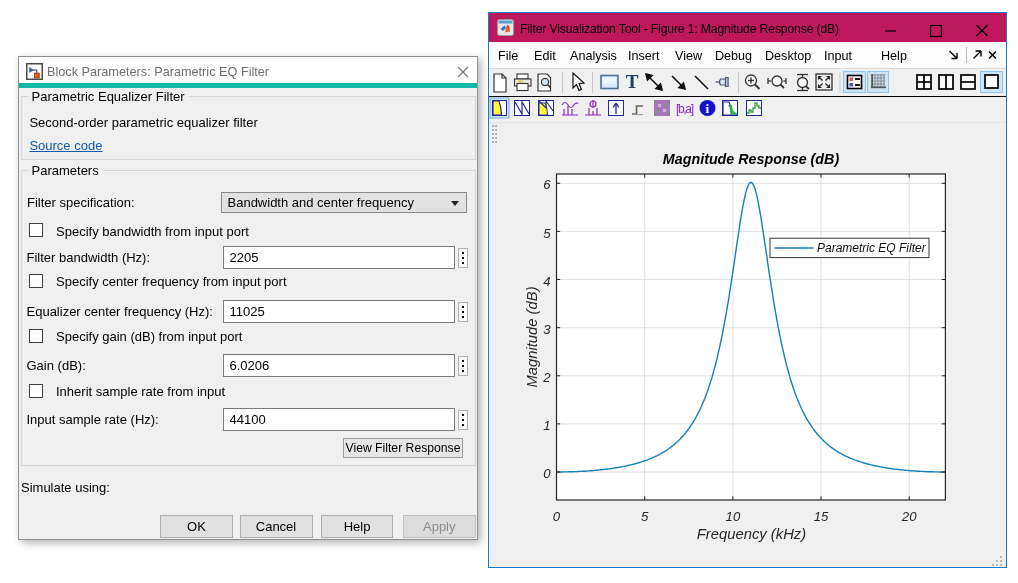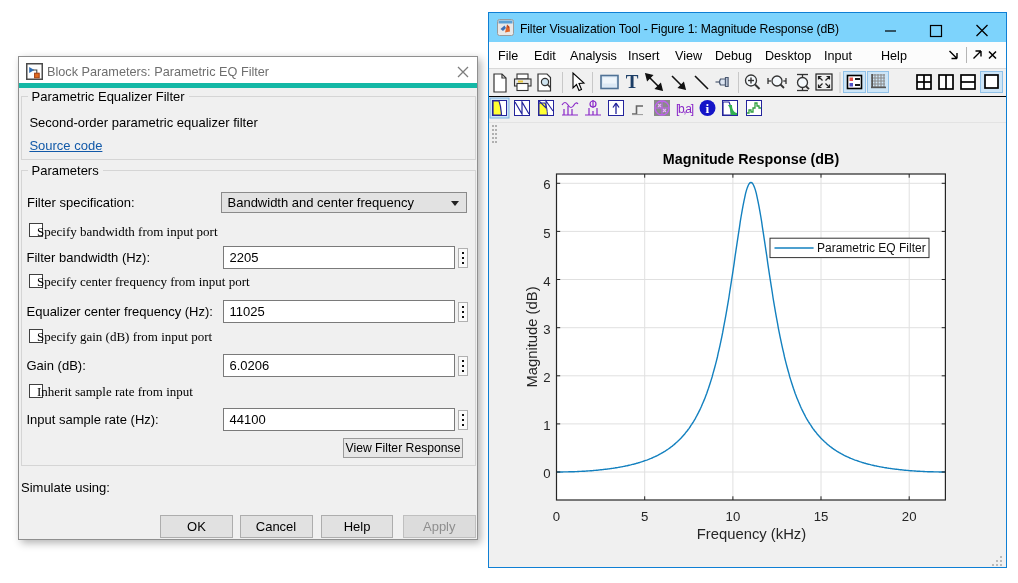--- a/index.html
+++ b/index.html
@@ -1,42 +1,42 @@
 <!DOCTYPE html>
 <html><head><meta charset="utf-8">
 <style>
 *{margin:0;padding:0;box-sizing:border-box;}
 html,body{width:1018px;height:583px;background:#fff;overflow:hidden;
 font-family:"Liberation Sans",sans-serif;}
 .abs{position:absolute;}
 
 #rwin{position:absolute;left:488px;top:12px;width:519px;height:556px;
 border:1px solid #0f7fd4;background:#f0f0f0;}
-#rtitle{position:absolute;left:0;top:0;width:100%;height:29px;background:#7dd3fc;}
+#rtitle{position:absolute;left:0;top:0;width:100%;height:29px;background:#be185d;}
 #rtitletext{position:absolute;left:31px;top:9px;font-size:12.2px;letter-spacing:-0.15px;color:#000;}
 #rmenu{position:absolute;left:0;top:29px;width:100%;height:26px;background:#fcfcfc;}
 .mi{position:absolute;top:6.5px;font-size:12.6px;color:#000;}
 #rtb1{position:absolute;left:0;top:55px;width:100%;height:28px;background:#f0f0f0;border-top:1px solid #d9d9d9;}
 #rtb2{position:absolute;left:0;top:83px;width:100%;height:26px;background:#f0f0f0;border-top:1px solid #000000;}
 #rtabs{position:absolute;left:0;top:109px;width:100%;height:26px;background:#f0f0f0;border-top:1px solid #e3e3e3;}
-#rfig{position:absolute;left:1px;top:135px;width:515px;height:419px;background:#f0f0f0;}
+#rfig{position:absolute;left:1px;top:135px;width:515px;height:419px;background:#f0f0f0;font-style:italic;}
 
 #dlg{position:absolute;left:18px;top:56px;width:460px;height:484px;
 background:#f0f0f0;border:1px solid #8f8f8f;box-shadow:3px 3px 8px rgba(0,0,0,0.30);}
 #dtitle{position:absolute;left:0;top:0;width:100%;height:31px;background:#fff;border-bottom:5px solid #14b8a6;}
 #dtitletext{position:absolute;left:28px;top:8px;font-size:12.7px;color:#6e6e6e;}
 .gbox{position:absolute;border:1px solid #d5d5d5;}
 .glabel{position:absolute;top:-8px;left:6px;background:#f0f0f0;padding:0 4px;font-size:13px;color:#000;}
 .lbl{position:absolute;font-size:13px;color:#000;}
 .inp{position:absolute;left:203.5px;width:232px;height:23px;border:1px solid #7a7a7a;background:#fff;
 font-size:13px;color:#000;padding-left:6px;line-height:21px;}
 .dots{position:absolute;left:438.5px;width:10px;height:20px;border:1px solid #b0b0b0;background:#fafafa;}
 .dots i{position:absolute;left:3.5px;width:2.4px;height:2.4px;background:#111;}
 .cb{position:absolute;left:10.4px;width:14px;height:14px;border:1px solid #404040;background:#fff;}
-.cblbl{position:absolute;left:18px;font-size:13px;color:#000;font-family:Liberation Serif, serif;}
+.cblbl{position:absolute;left:37px;font-size:13px;color:#000;}
 .combo{position:absolute;background:#e2e2e2;border:1px solid #8a8a8a;font-size:13px;color:#000;}
 .combo span{position:absolute;left:6px;top:2.5px;}
 .combo .arr{position:absolute;right:7px;top:8px;width:0;height:0;
 border-left:4.5px solid transparent;border-right:4.5px solid transparent;border-top:5px solid #222;}
 .btn{position:absolute;height:23px;white-space:nowrap;overflow:hidden;background:#e1e1e1;border:1px solid #adadad;
 font-size:13px;color:#000;text-align:center;line-height:21px;}
 </style></head>
 <body>
 <div id="rwin">
  <div id="rtitle">

